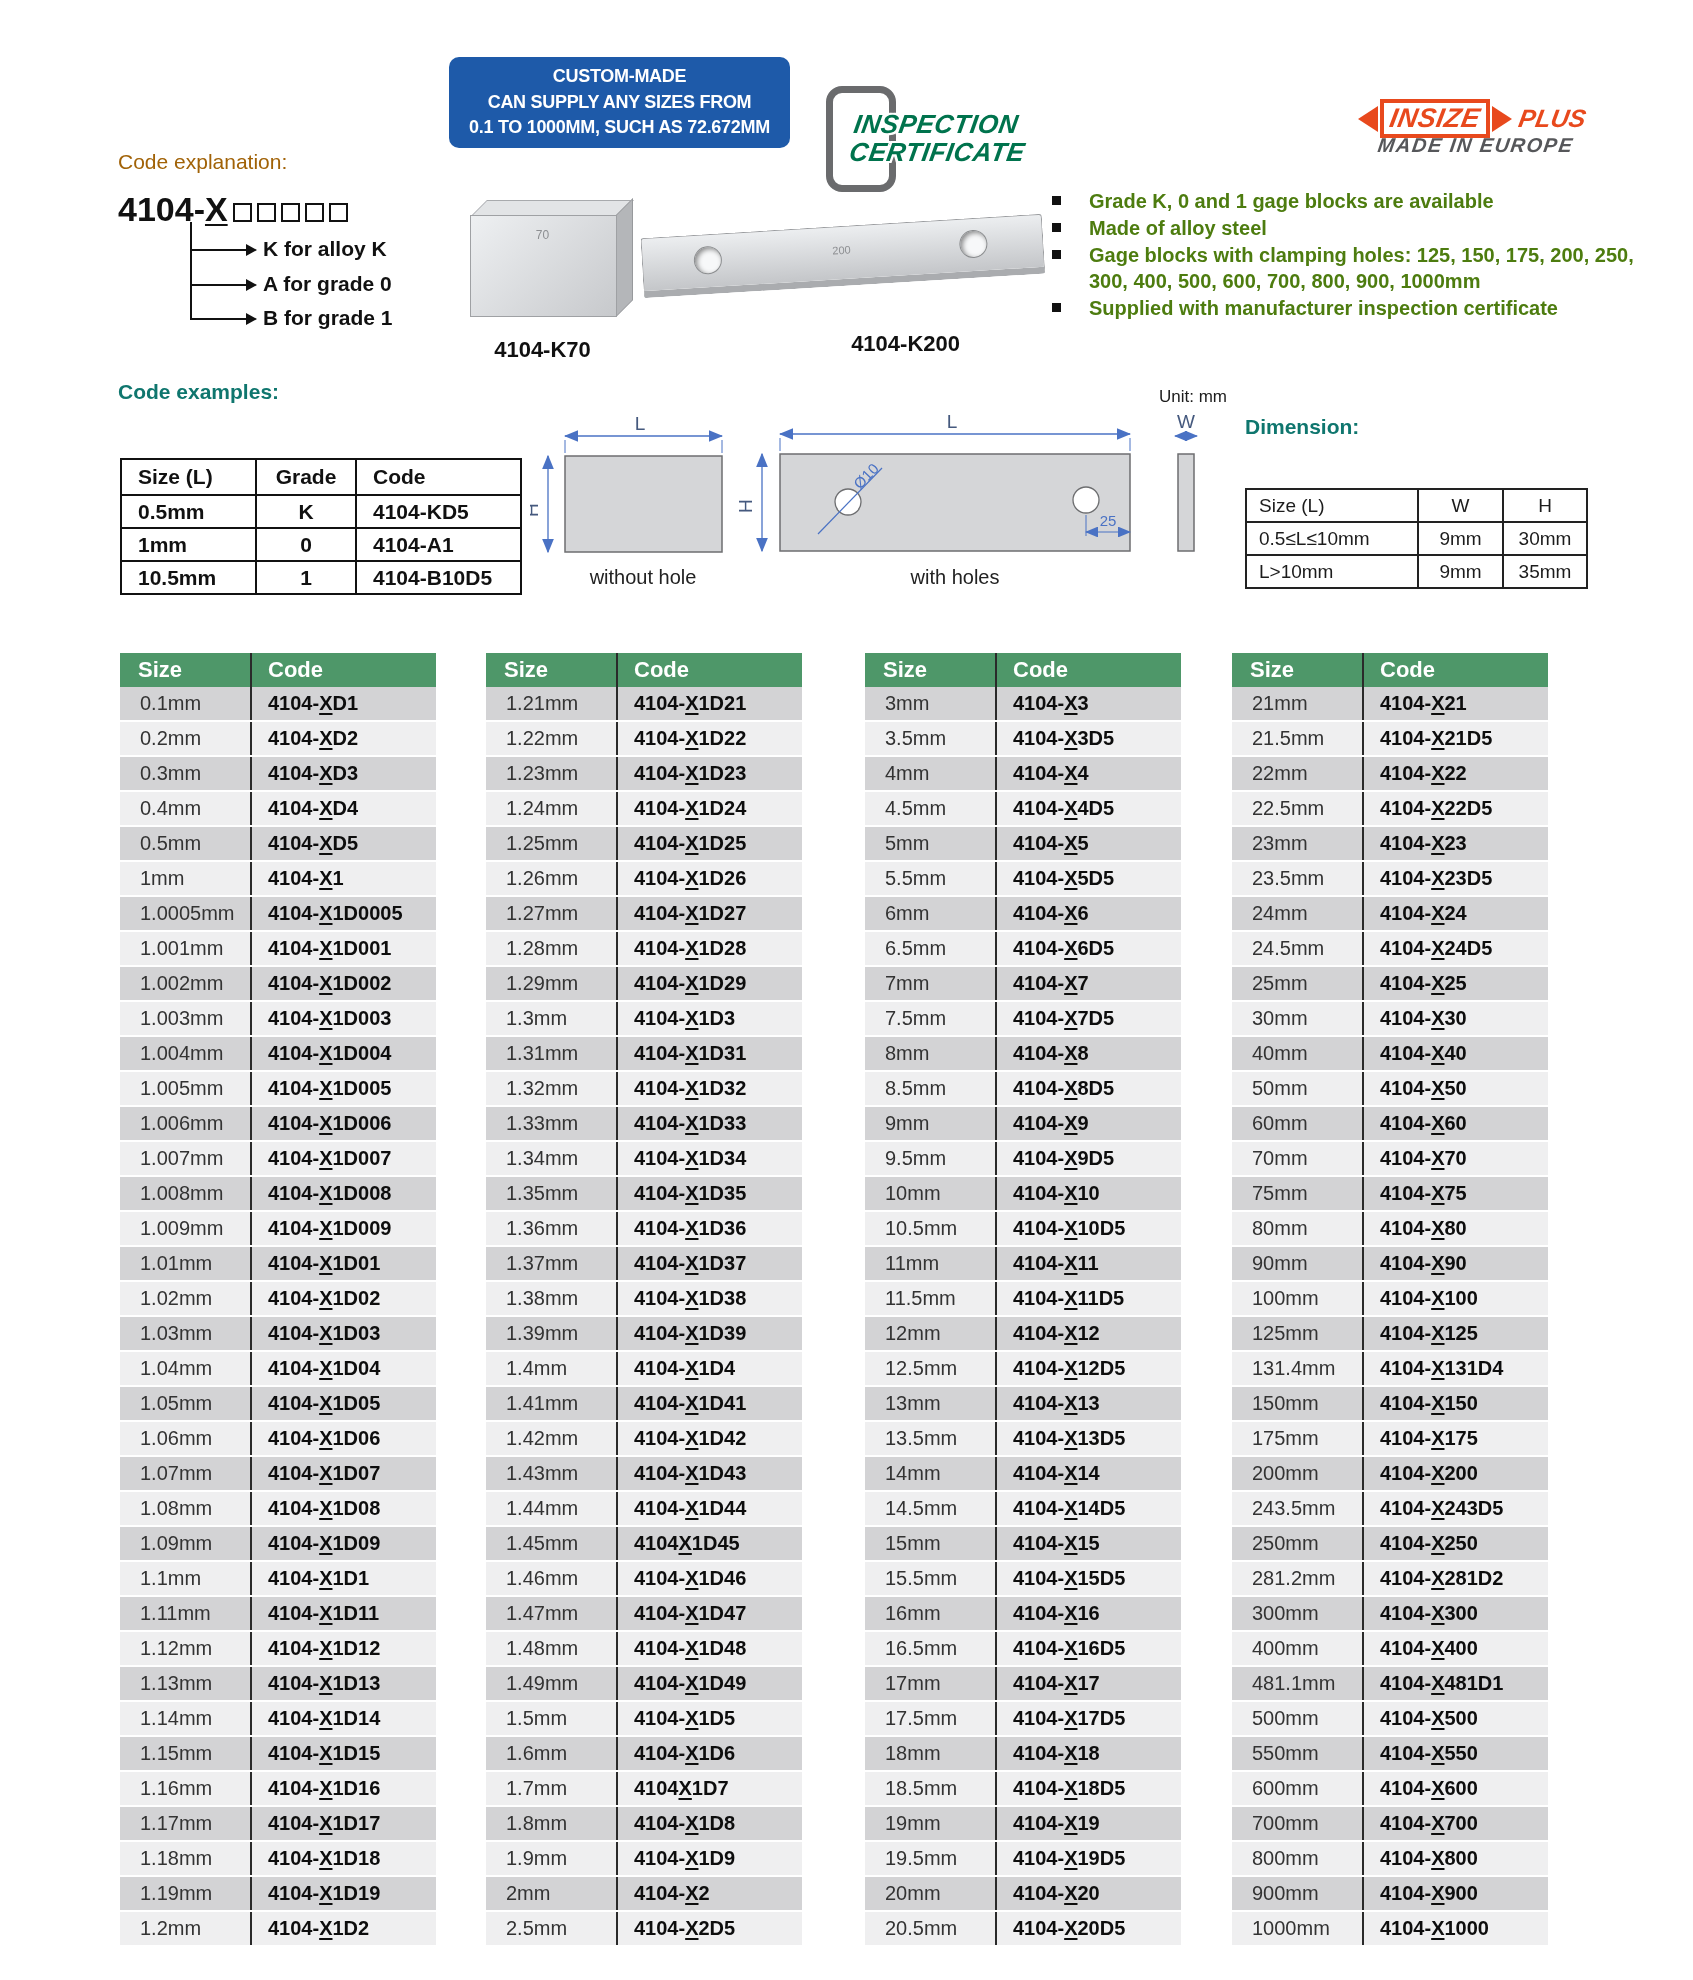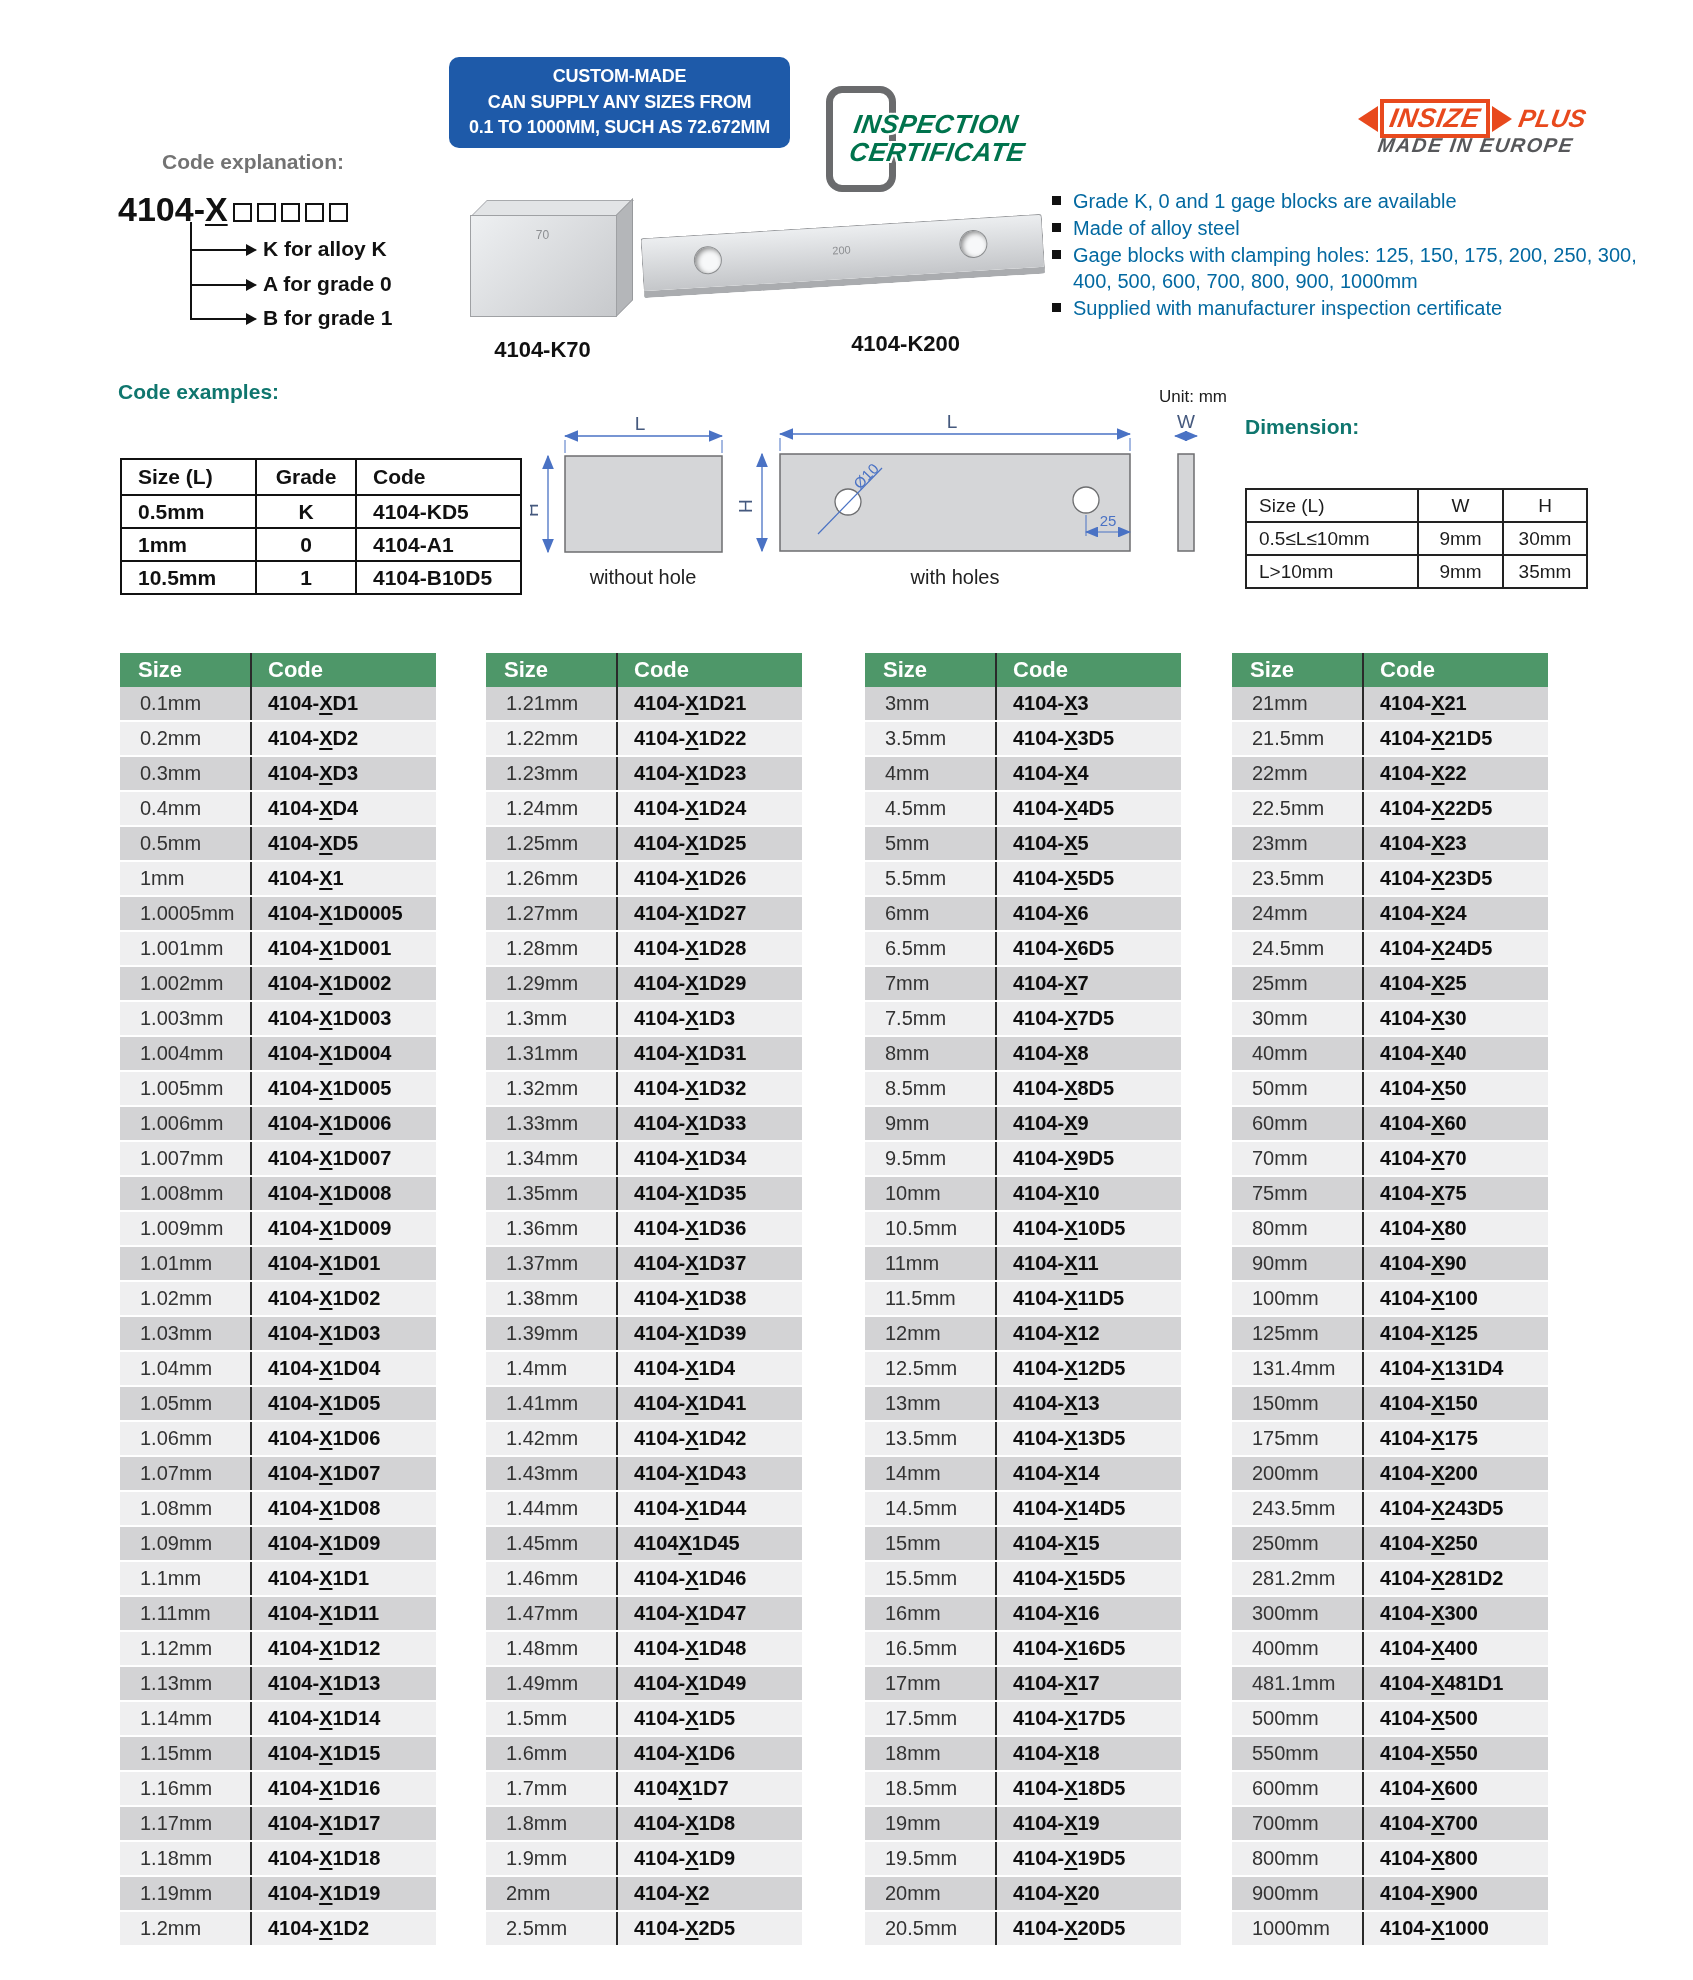--- a/index.html
+++ b/index.html
@@ -27,21 +27,21 @@
            font-size:20px;color:#56575a;letter-spacing:1.5px;transform:skewX(-8deg);}
   .cert-logo{position:absolute;left:826px;top:86px;width:260px;height:110px;}
   .cert-frame{position:absolute;left:0;top:0;width:56px;height:92px;border:7px solid #6a6b6d;
               border-radius:16px;}
   .cert-text{position:absolute;left:26px;top:24px;font-style:italic;font-weight:900;
              font-size:26px;line-height:1.08;color:#00734d;transform:skewX(-9deg);
              letter-spacing:0.5px;
              text-shadow:2px 2px 0 #fff,-2px 2px 0 #fff,2px -2px 0 #fff,-2px -2px 0 #fff;}
 
   
-  .ce-head{position:absolute;left:118px;top:150px;font-size:21px;font-weight:bold;color:#737373;margin-left:44px;}
+  .ce-head{position:absolute;left:118px;top:150px;font-size:21px;font-weight:normal;color:#a16207;}
   .ce-code{position:absolute;left:118px;top:190px;font-size:34px;font-weight:bold;color:#111;}
   .ux{text-decoration:underline;text-decoration-thickness:2px;text-underline-offset:3px;}
   .box{display:inline-block;width:15px;height:15px;border:2.5px solid #111;margin-left:5px;
        vertical-align:-1px;}
   .tree-v{position:absolute;left:190px;top:222px;height:97px;border-left:2.5px solid #111;}
   .tree-h{position:absolute;left:190px;width:56px;border-top:2.5px solid #111;}
   .tree-a{position:absolute;left:246px;width:0;height:0;border-top:6px solid transparent;
           border-bottom:6px solid transparent;border-left:11px solid #111;}
   .tree-label{position:absolute;left:263px;font-size:21px;font-weight:bold;color:#111;white-space:nowrap;}
 
@@ -58,21 +58,21 @@
   .bar{position:absolute;left:0;top:0;width:400px;height:52px;border-radius:3px;
        background:linear-gradient(180deg,#eceef0,#c4c6c9);border:1px solid #9b9da0;
        border-bottom:7px solid #aaacaf;}
   .hole{position:absolute;width:26px;height:26px;border-radius:50%;background:#f7f8f9;
         border:1px solid #8a8c8e;box-shadow:inset 2px 2px 5px rgba(0,0,0,.45);top:12px;}
   .bar-mark{position:absolute;left:0;top:18px;width:400px;text-align:center;font-size:11px;color:#8d8f92;}
   .prod-label{position:absolute;font-size:22px;font-weight:bold;color:#111;}
 
   
   .features{position:absolute;left:1052px;top:188px;width:600px;margin:0;padding:0;list-style:none;}
-  .features li{display:flex;gap:12px;font-size:20px;line-height:26px;color:#0369a1;margin-bottom:1px;}
+  .features li{display:flex;gap:28px;font-size:20px;line-height:26px;color:#4d7c0f;margin-bottom:1px;font-weight:bold;}
   .sq{flex:0 0 auto;width:9px;height:9px;background:#111;margin-top:8px;}
 
   
   .sec-head{position:absolute;font-size:21px;font-weight:bold;color:#0f766e;}
   table{border-collapse:collapse;margin-top:40px;}
   .ex-table{position:absolute;left:120px;top:418px;}
   .ex-table td,.ex-table th{border:2.5px solid #111;font-size:21px;font-weight:bold;color:#111;
        height:31px;padding:0 0 0 16px;text-align:left;}
   .ex-table th{height:34px;}
   .ex-table td:nth-child(2),.ex-table th:nth-child(2){text-align:center;padding:0;}

